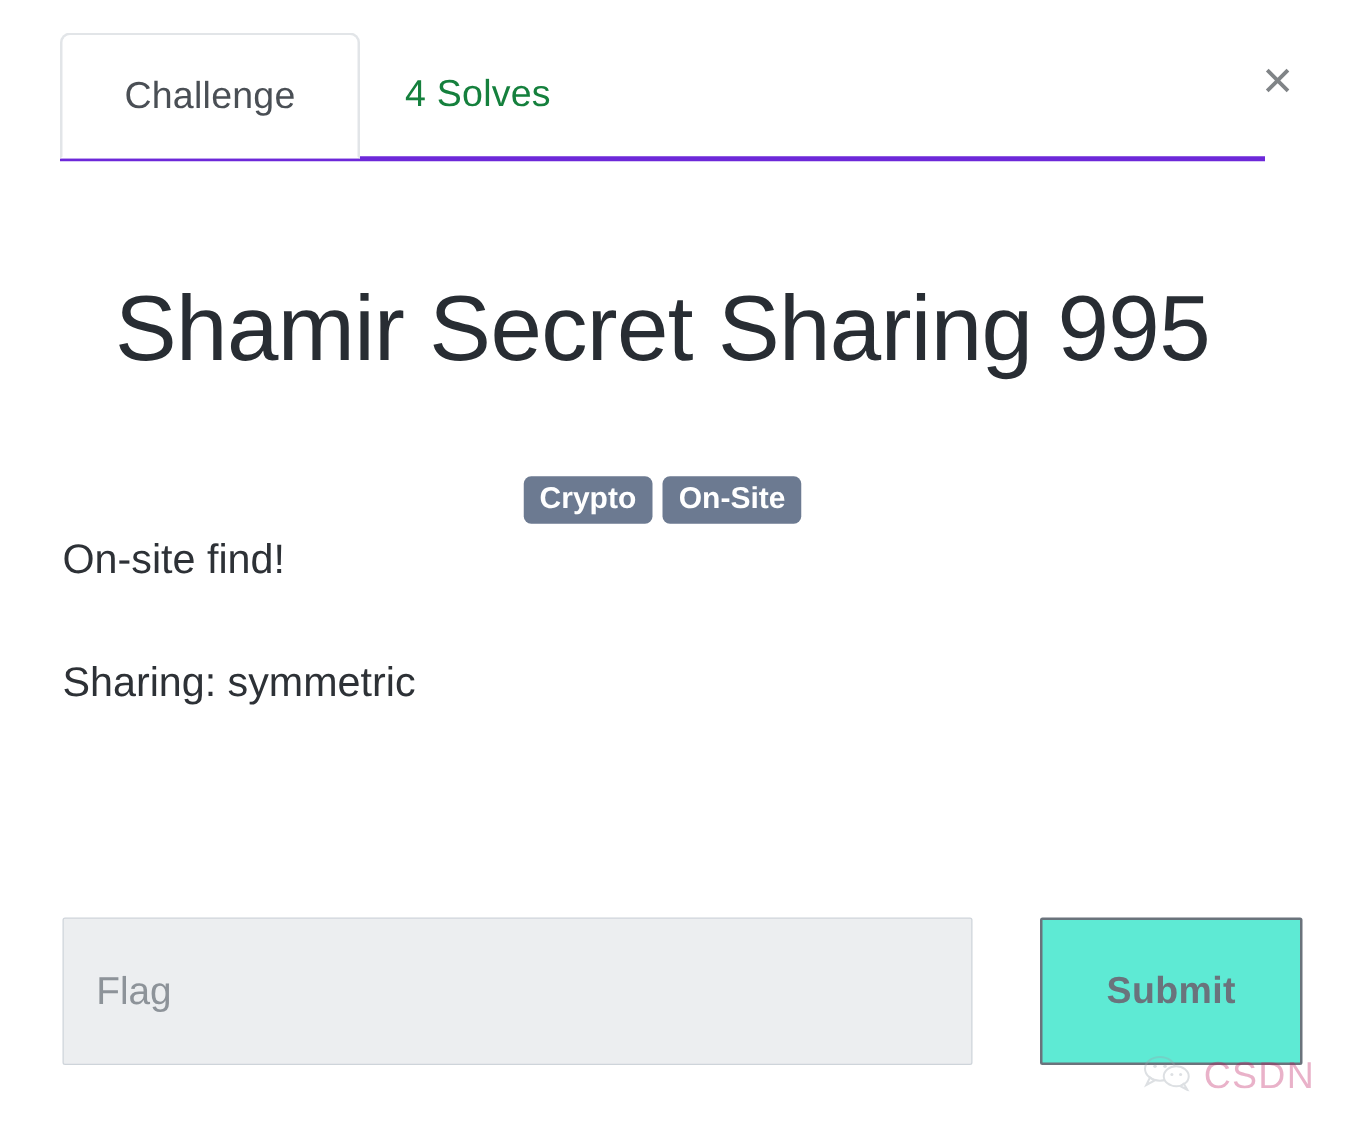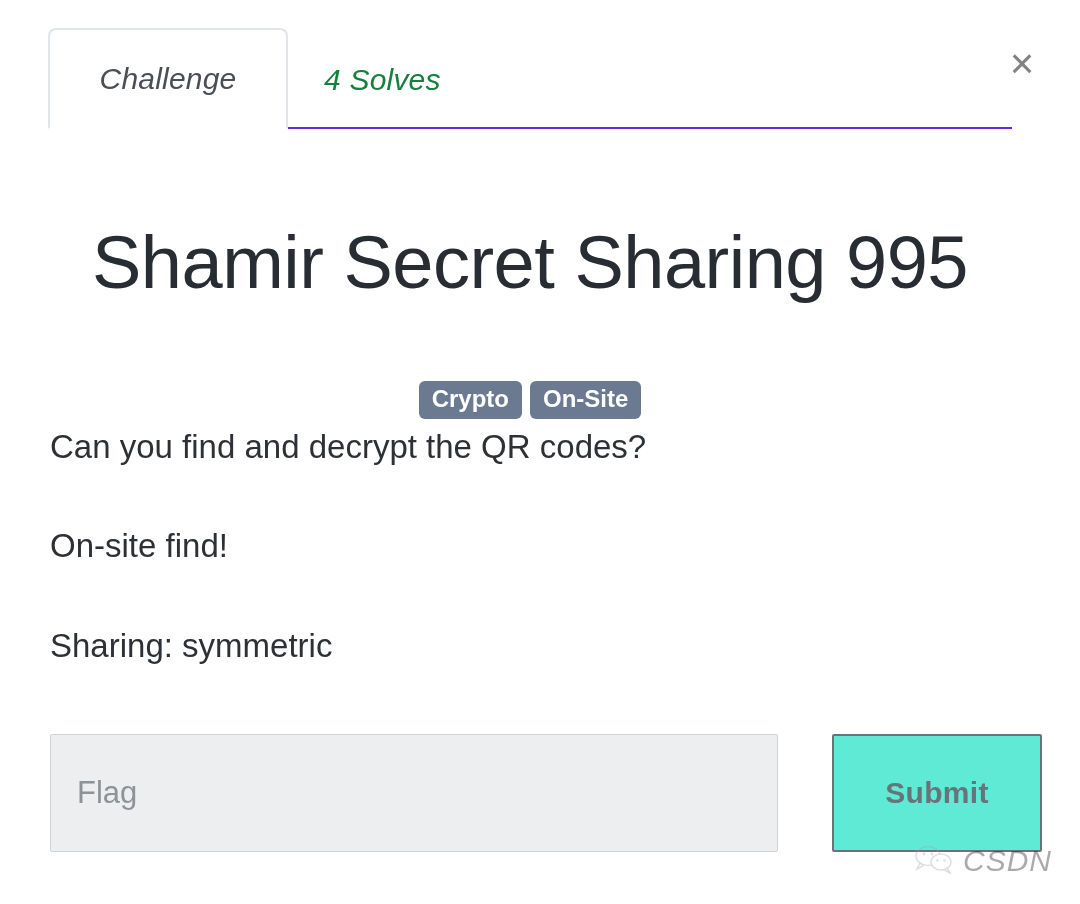--- a/index.html
+++ b/index.html
@@ -27,23 +27,23 @@
   }
 
   
   .tab-bar {
     position: absolute;
     left: 48px;
     top: 28px;
     width: 964px;
     height: 101px;
     box-sizing: border-box;
-    border-bottom: 2px solid #6d28d9;
-    display: flex;
-    font-style: italic;
+    border-bottom: 4px solid #6d28d9;
+    display: flex;
+    align-items: flex-end;
   }
   .tab {
     box-sizing: border-box;
     height: 101px;
     display: flex;
     align-items: center;
     justify-content: center;
     font-size: 30px;
     letter-spacing: 0.2px;
     cursor: pointer;
@@ -185,23 +185,22 @@
     right: 28px;
     bottom: 26px;
     display: flex;
     align-items: center;
     gap: 9px;
     opacity: 0.33;
     pointer-events: none;
   }
   .watermark .wm-text {
     font-size: 30px;
-    color: #000000;
+    color: #be185d;
     letter-spacing: 1px;
-    font-style: italic;
   }
 </style>
 </head>
 <body>
 
 <div class="modal">
 
   <div class="tab-bar">
     <div class="tab tab-active">
       <span>Challenge</span>
@@ -216,21 +215,20 @@
   </div>
 
   <h1 class="challenge-title">Shamir Secret Sharing 995</h1>
 
   <div class="tag-row">
     <span class="tag">Crypto</span>
     <span class="tag">On-Site</span>
   </div>
 
   <div class="description">
-    <p>Can you find and decrypt the QR codes?</p>
     <p>On-site find!</p>
     <p>Sharing: symmetric</p>
   </div>
 
   <div class="form-row">
     <input class="flag-input" type="text" placeholder="Flag" style="">
     <button class="submit-btn">Submit</button>
   </div>
 
   <div class="watermark">

